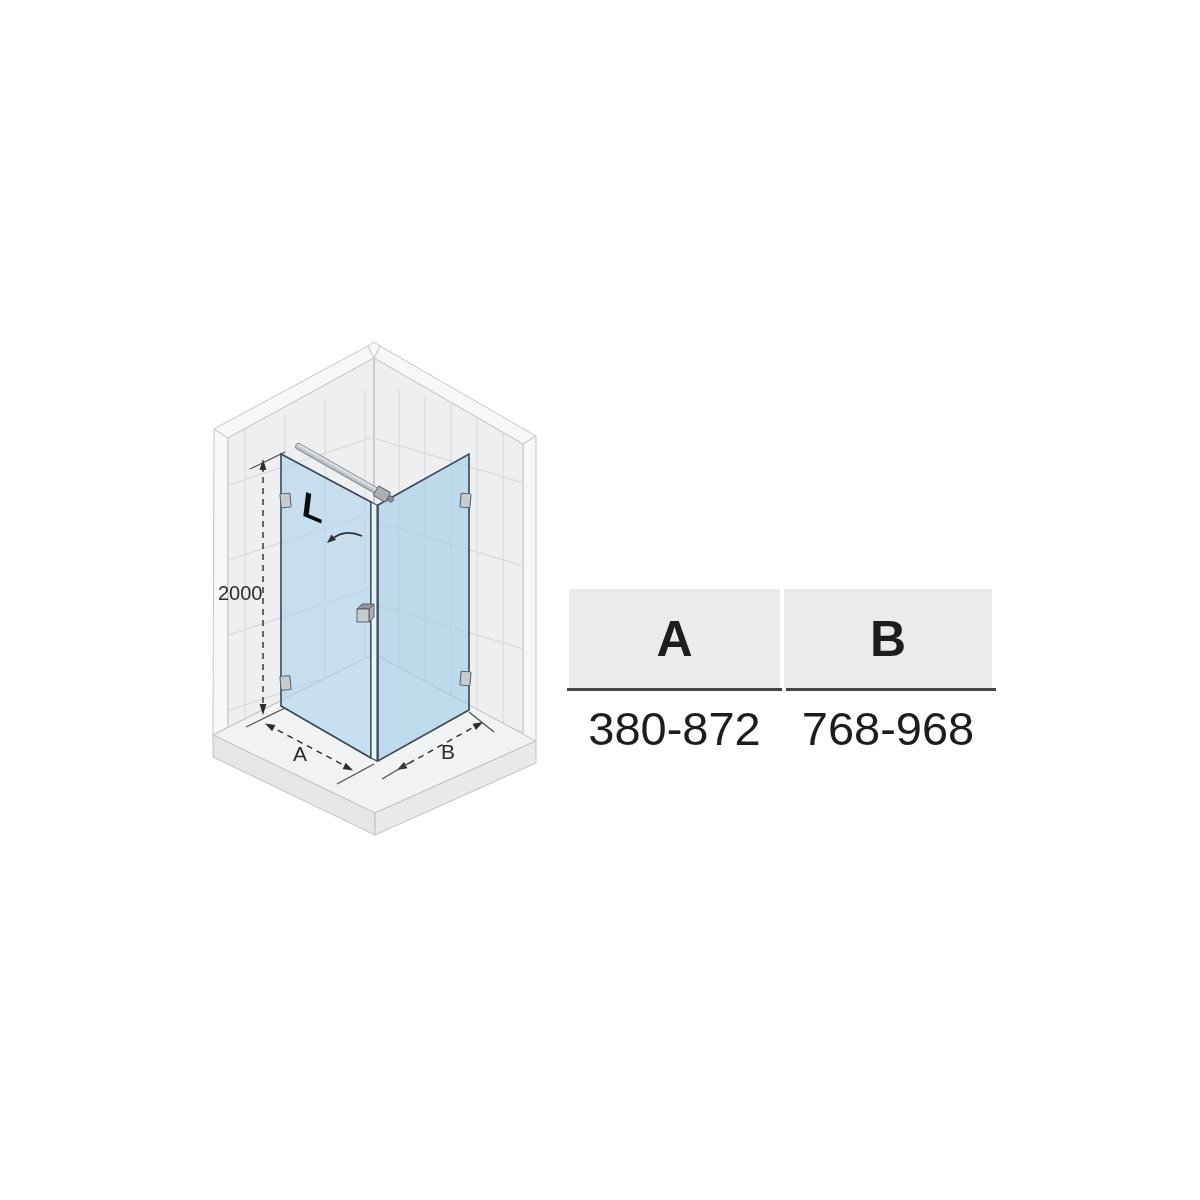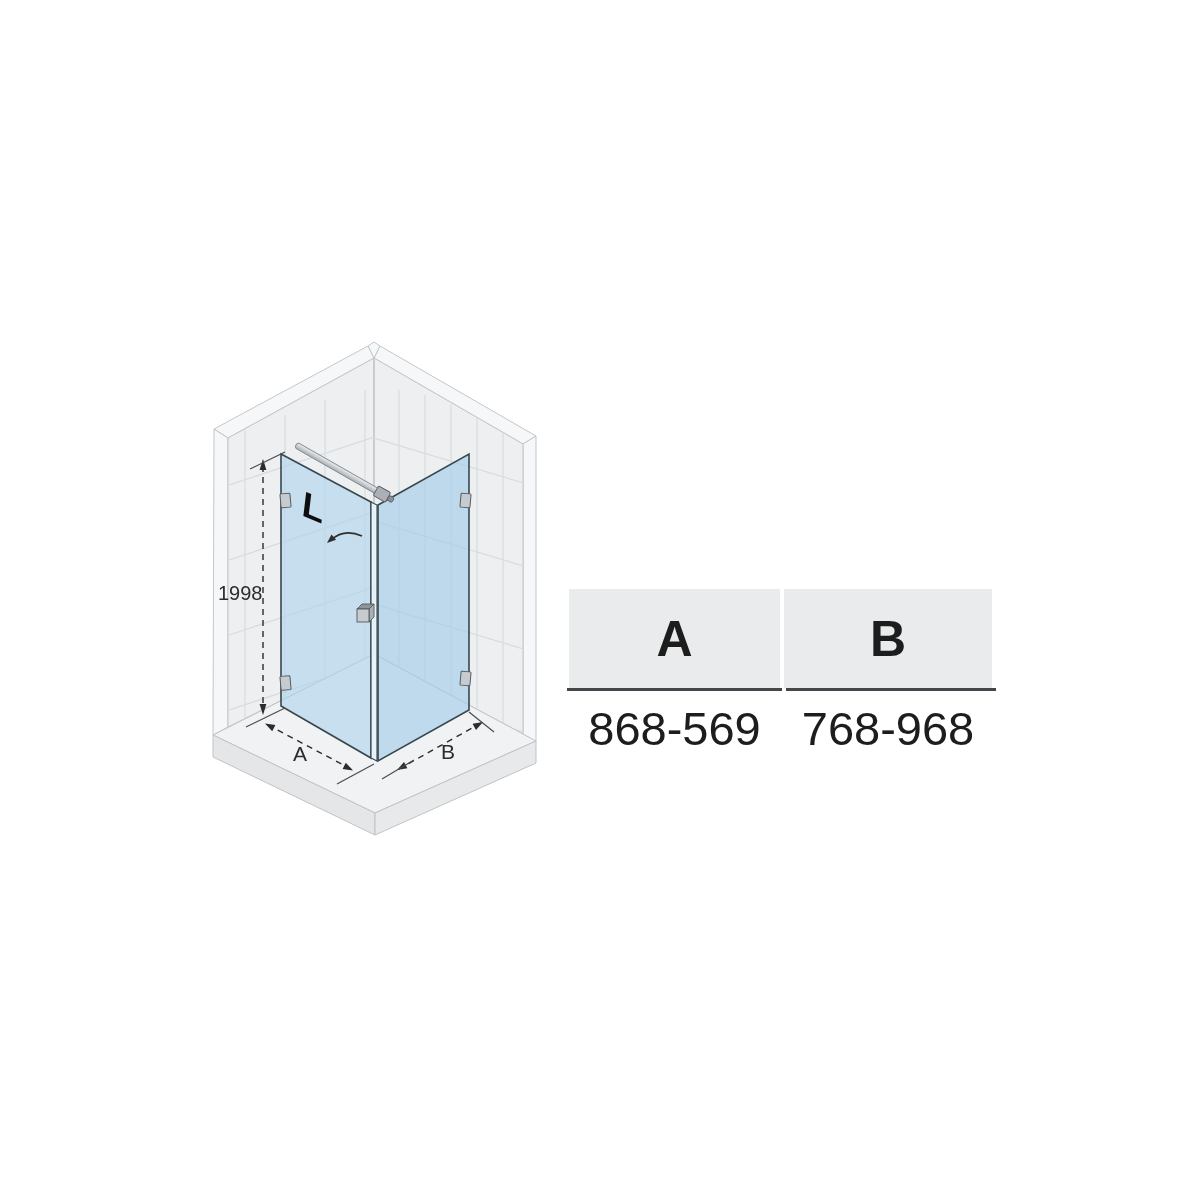--- a/index.html
+++ b/index.html
@@ -150,26 +150,26 @@
       <polygon class="dimarrow" points="483,722 476,730 472.6,723.8"></polygon>
       <line class="tickline" x1="382" y1="779" x2="414" y2="760"></line>
       <line class="tickline" x1="469" y1="712" x2="494" y2="732"></line>
     </g>
 
     <g transform="translate(301,515) matrix(1 0.42 -0.12 1 0 0)">
       <text x="0" y="0" font-size="35" font-weight="bold" fill="var(--logo)">L</text>
     </g>
   </svg>
 
-  <div class="overlay dim-text" style="left:218px;top:582px;width:44px;text-align:right;">1998</div>
+  <div class="overlay dim-text" style="left:218px;top:582px;width:44px;text-align:right;">2000</div>
   <div class="overlay ab-label" style="left:293px;top:742px;">A</div>
   <div class="overlay ab-label" style="left:441px;top:740px;">B</div>
 
   <div>
     <div class="tbl-header" style="left:569px;top:589px;width:211px;height:99px;">A</div>
     <div class="tbl-header" style="left:784px;top:589px;width:208px;height:99px;">B</div>
     <div class="tbl-underline" style="left:567px;top:688px;width:215px;"></div>
     <div class="tbl-underline" style="left:786px;top:688px;width:210px;"></div>
-    <div class="tbl-value" style="left:569px;top:700px;width:211px;height:56px;">868-569</div>
+    <div class="tbl-value" style="left:569px;top:700px;width:211px;height:56px;">380-872</div>
     <div class="tbl-value" style="left:784px;top:700px;width:208px;height:56px;">768-968</div>
   </div>
 
 </div>
 
 </body></html>

